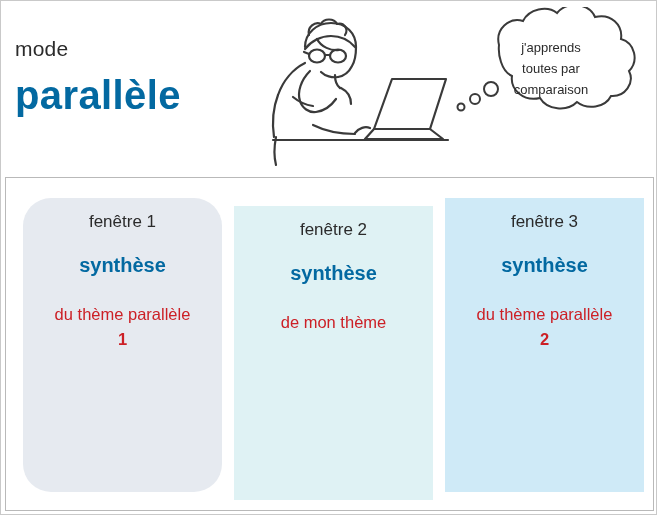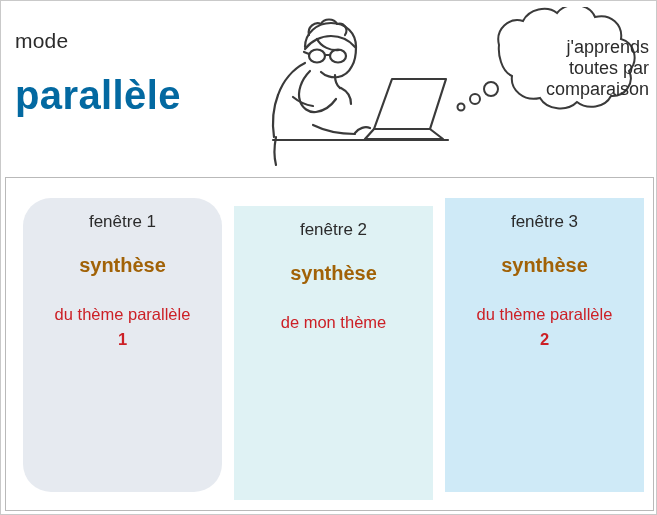--- a/index.html
+++ b/index.html
@@ -28,21 +28,21 @@
   #header {
     position: absolute;
     left: 0;
     top: 0;
     width: 657px;
     height: 172px;
   }
   #mode-label {
     position: absolute;
     left: 14px;
-    top: 28px;
+    top: 36px;
     font-size: 21px;
     color: #2b2b2b;
     letter-spacing: .2px;
   }
   #mode-title {
     position: absolute;
     left: 14px;
     top: 72px;
     font-size: 40px;
     font-weight: bold;
@@ -57,22 +57,22 @@
     top: 6px;
     width: 196px;
     height: 122px;
   }
   #bubble svg { display: block; }
   #bubble-text {
     position: absolute;
     left: 0;
     top: 30px;
     width: 196px;
-    text-align: right;
-    font-size: 18px;
+    text-align: center;
+    font-size: 13px;
     line-height: 21px;
     color: #2b2b2b;
   }
   #bubble-text .l { display: block; }
 
   
   #illustration {
     position: absolute;
     left: 212px;
     top: 8px;
@@ -114,21 +114,21 @@
     color: #2b2b2b;
   }
   .col-synth {
     position: absolute;
     top: 56px;
     left: 0;
     width: 100%;
     text-align: center;
     font-size: 20px;
     font-weight: bold;
-    color: #a16207;
+    color: #0369a1;
   }
   .col-sub {
     position: absolute;
     top: 104px;
     left: 0;
     width: 100%;
     text-align: center;
     font-size: 16.5px;
     line-height: 25px;
     color: #cc2026;

